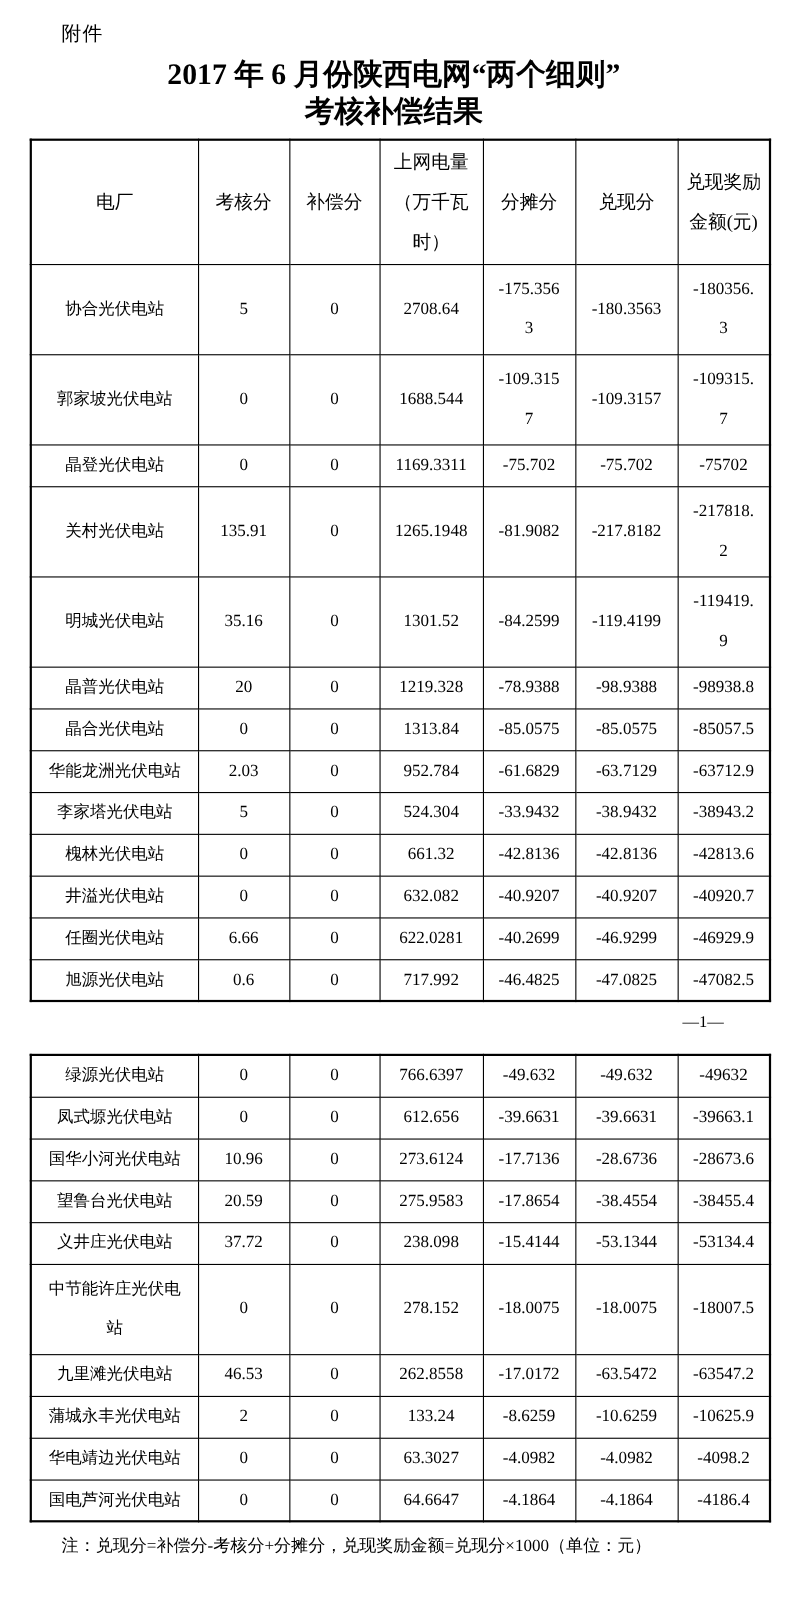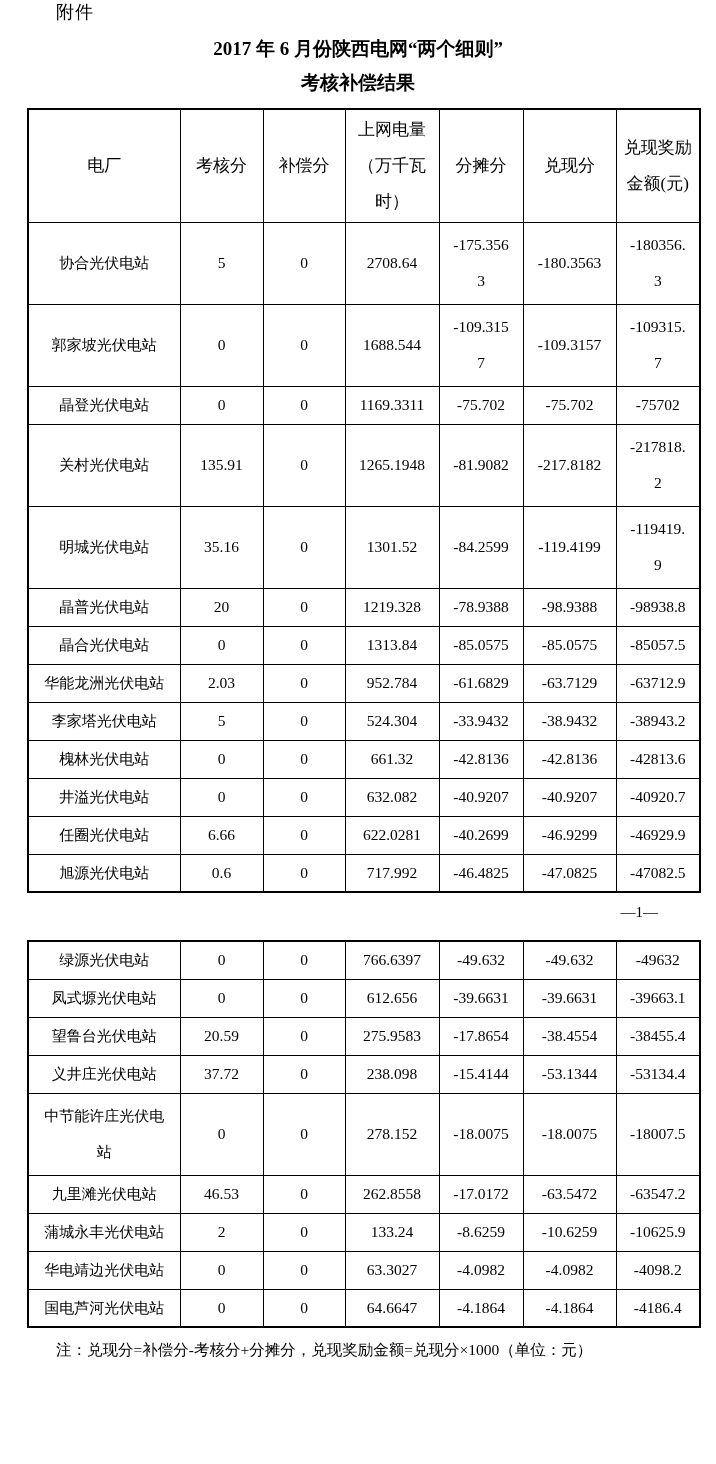--- a/index.html
+++ b/index.html
@@ -5,26 +5,26 @@
   * { box-sizing: border-box; margin: 0; padding: 0; }
   html, body { background: #ffffff; }
   body {
     width: 716px; height: 1464px;
     font-family: "Liberation Serif", "DejaVu Serif", serif;
     color: #000; overflow: hidden;
   }
   .page { width: 716px; height: 1464px; position: relative; }
 
   .attachment {
-    margin-left: 56px;
+    padding-top: 18px; margin-left: 56px;
     font-size: 18px; letter-spacing: 1px;
   }
   .title-line {
     text-align: center; font-weight: bold;
-    font-size: 19px; line-height: 34px;
+    font-size: 27px; line-height: 34px;
     font-family: "Liberation Serif", "DejaVu Serif", serif;
   }
   .title-line.first { margin-top: 8px; }
 
   table.results {
     border-collapse: collapse; table-layout: fixed;
     width: 672px; margin-left: 27px;
     border: 2px solid #000;
   }
   table.results.first { margin-top: 8px; }
@@ -250,20 +250,29 @@
         <tr class="row">
           <td class="plant">凤式塬光伏电站</td>
           <td>0</td>
           <td>0</td>
           <td>612.656</td>
           <td>-39.6631</td>
           <td>-39.6631</td>
           <td>-39663.1</td>
         </tr>
         <tr class="row">
+          <td class="plant">国华小河光伏电站</td>
+          <td>10.96</td>
+          <td>0</td>
+          <td>273.6124</td>
+          <td>-17.7136</td>
+          <td>-28.6736</td>
+          <td>-28673.6</td>
+        </tr>
+        <tr class="row">
           <td class="plant">望鲁台光伏电站</td>
           <td>20.59</td>
           <td>0</td>
           <td>275.9583</td>
           <td>-17.8654</td>
           <td>-38.4554</td>
           <td>-38455.4</td>
         </tr>
         <tr class="row">
           <td class="plant">义井庄光伏电站</td>

